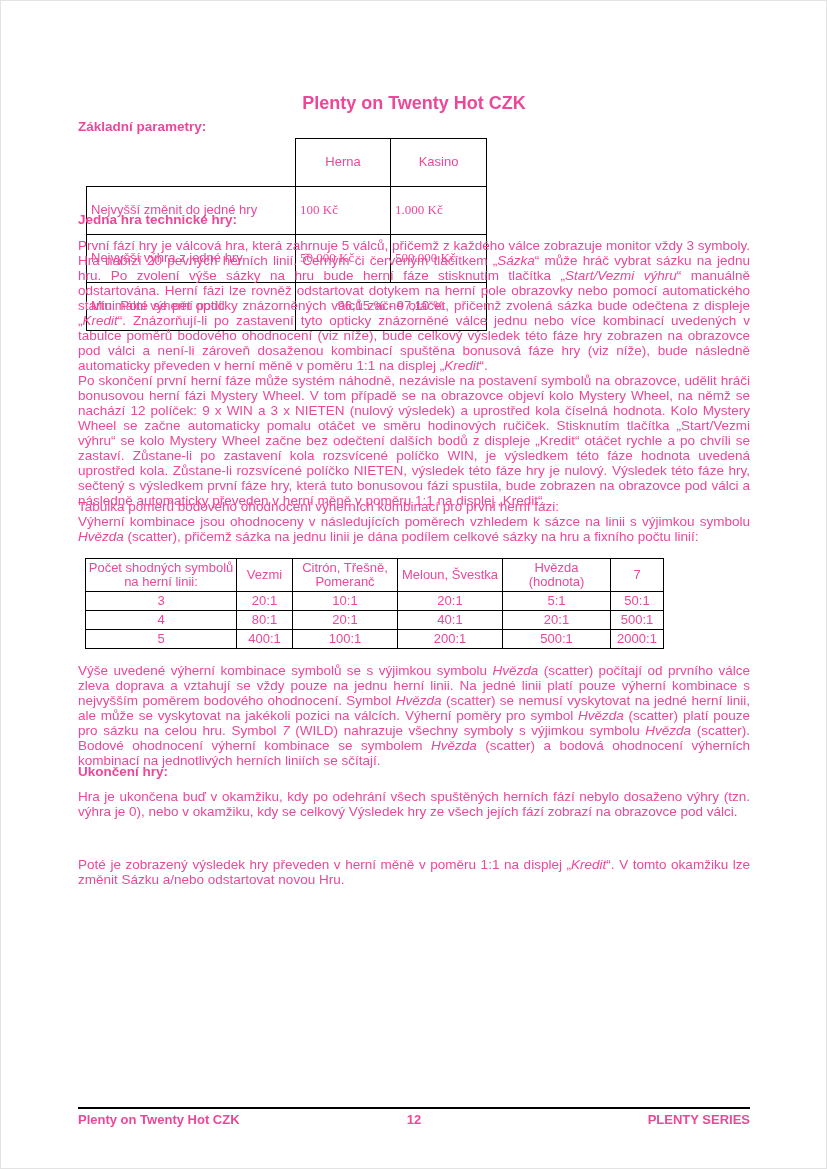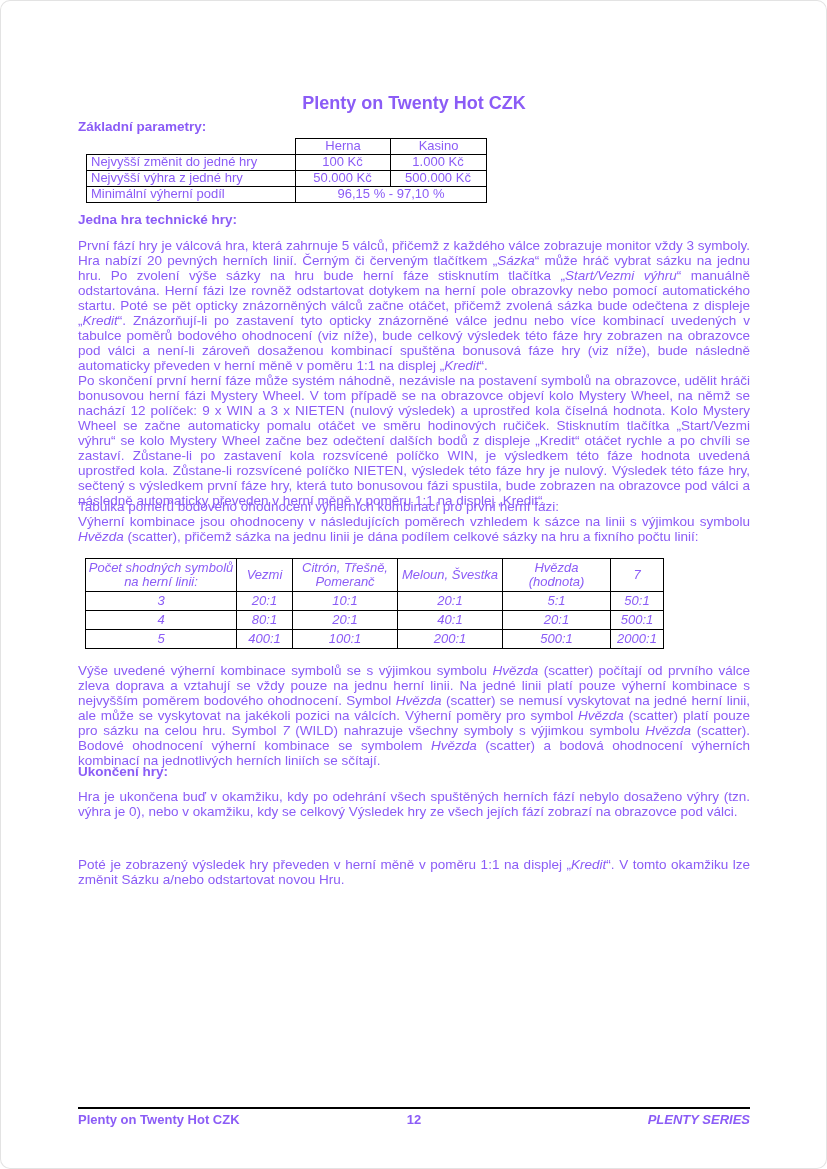--- a/index.html
+++ b/index.html
@@ -1,52 +1,51 @@
 <!DOCTYPE html>
 <html lang="cs"><head>
 <meta charset="utf-8">
 <style>
   html,body{margin:0;padding:0;background:#fff;}
   .page{
     position:relative;
     width:827px;height:1169px;
-    background:#fff;color:#8b5cf6;
+    background:#fff;color:#ec4899;
     font-family:"Liberation Sans","DejaVu Sans",sans-serif;
     font-size:13.5px;line-height:15px;
     overflow:hidden;
     box-shadow:inset 0 0 0 1px #e3e3e3;
-    border-radius:10px;
   }
   .abs{position:absolute;left:78px;width:672px;}
   .title{
     top:93px;text-align:center;
     font-size:18px;font-weight:bold;line-height:20px;
   }
   .h{font-weight:bold;}
   .p{text-align:justify;}
   table{border-collapse:collapse;table-layout:fixed;font-size:13px;line-height:14.5px;}
-  td{border:1.5px solid #000;padding:0 4px;vertical-align:middle;overflow:hidden;}
+  td{border:1.5px solid #000;padding:16px 4px;vertical-align:middle;overflow:hidden;}
   td.nob{border:none;}
   .c{text-align:center;}
-  .r{text-align:center;padding-right:5px;}
+  .r{text-align:left;padding-right:5px;font-family:Liberation Serif, serif;}
   .params{width:400px;}
   .params td{height:15px;}
-  .payout{width:578px;font-style:italic;}
+  .payout{width:578px;}
   .payout td{text-align:center;height:16px;padding:1px 2px;}
   .payout tr.hd td{height:30px;}
   .footer-line{
     position:absolute;left:78px;width:672px;top:1107px;
     border-top:2px solid #000;height:0;
   }
   .footer{
     position:absolute;left:78px;width:672px;top:1112px;
     font-weight:bold;font-size:13px;
   }
   .footer .fl{float:left;}
-  .footer .fr{float:right;font-style:italic;}
+  .footer .fr{float:right;}
   .footer .fc{position:absolute;left:50%;transform:translateX(-50%);}
 </style>
 </head>
 <body>
 
 <div class="page">
 
   <div class="abs title">Plenty on Twenty Hot CZK</div>
 
   <div class="abs h" style="top:119px;">Základní parametry:</div>

